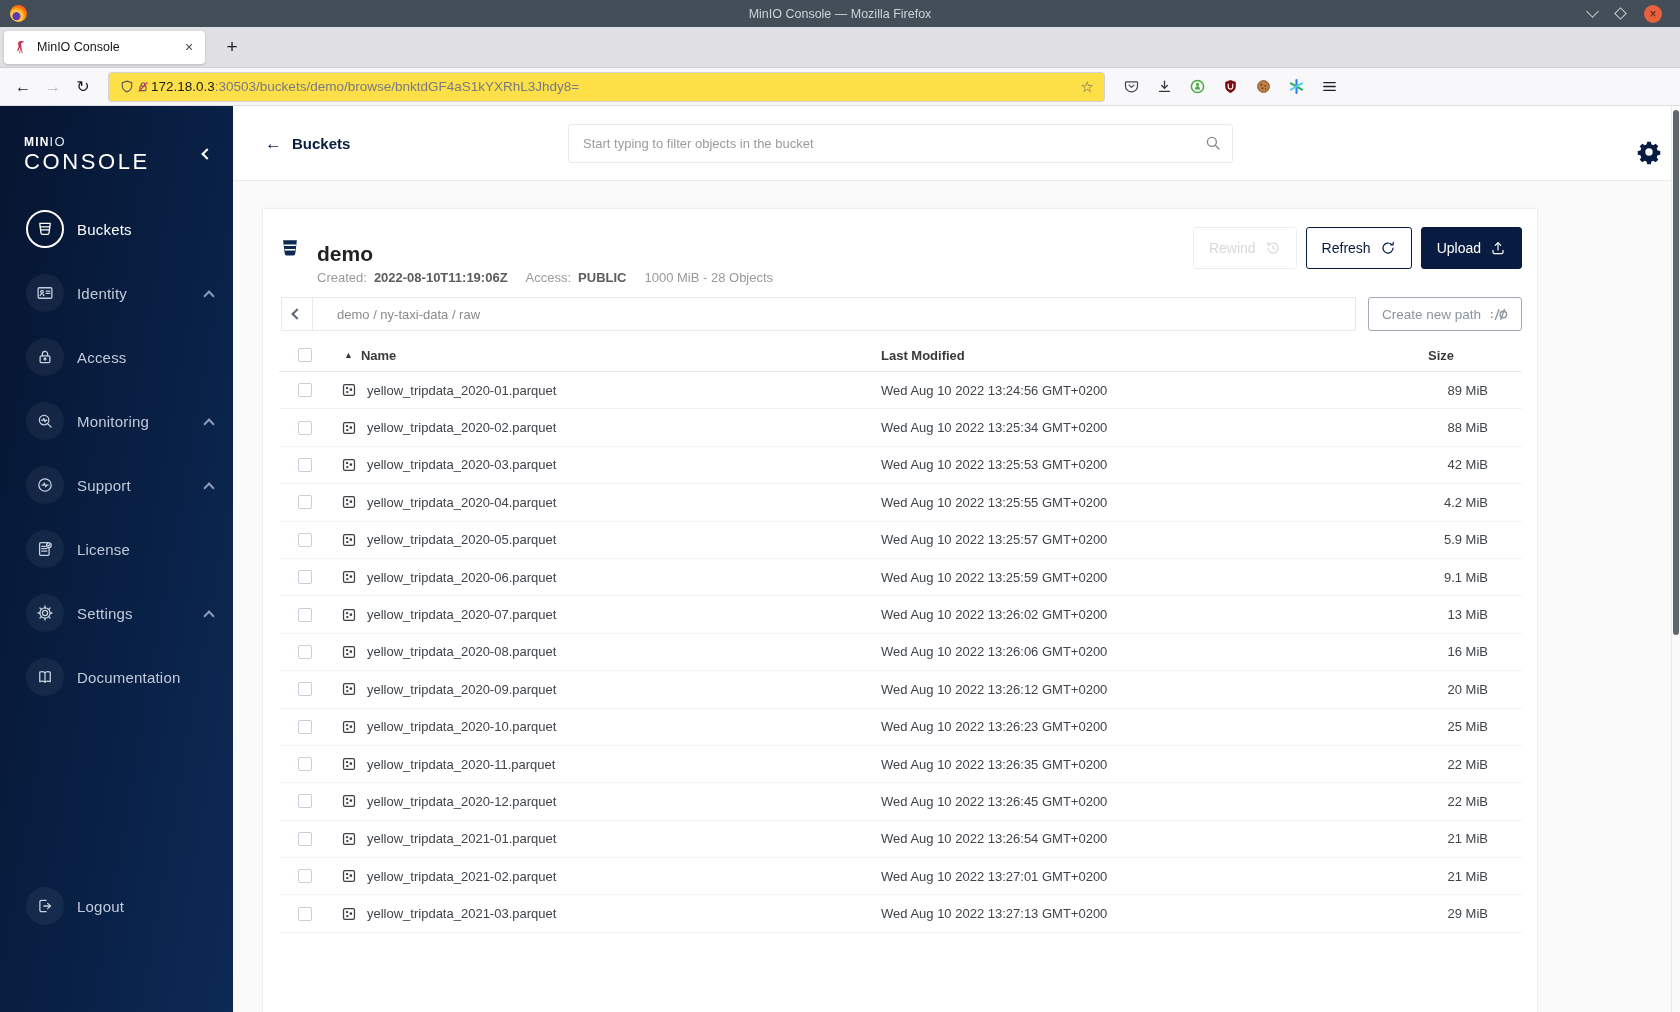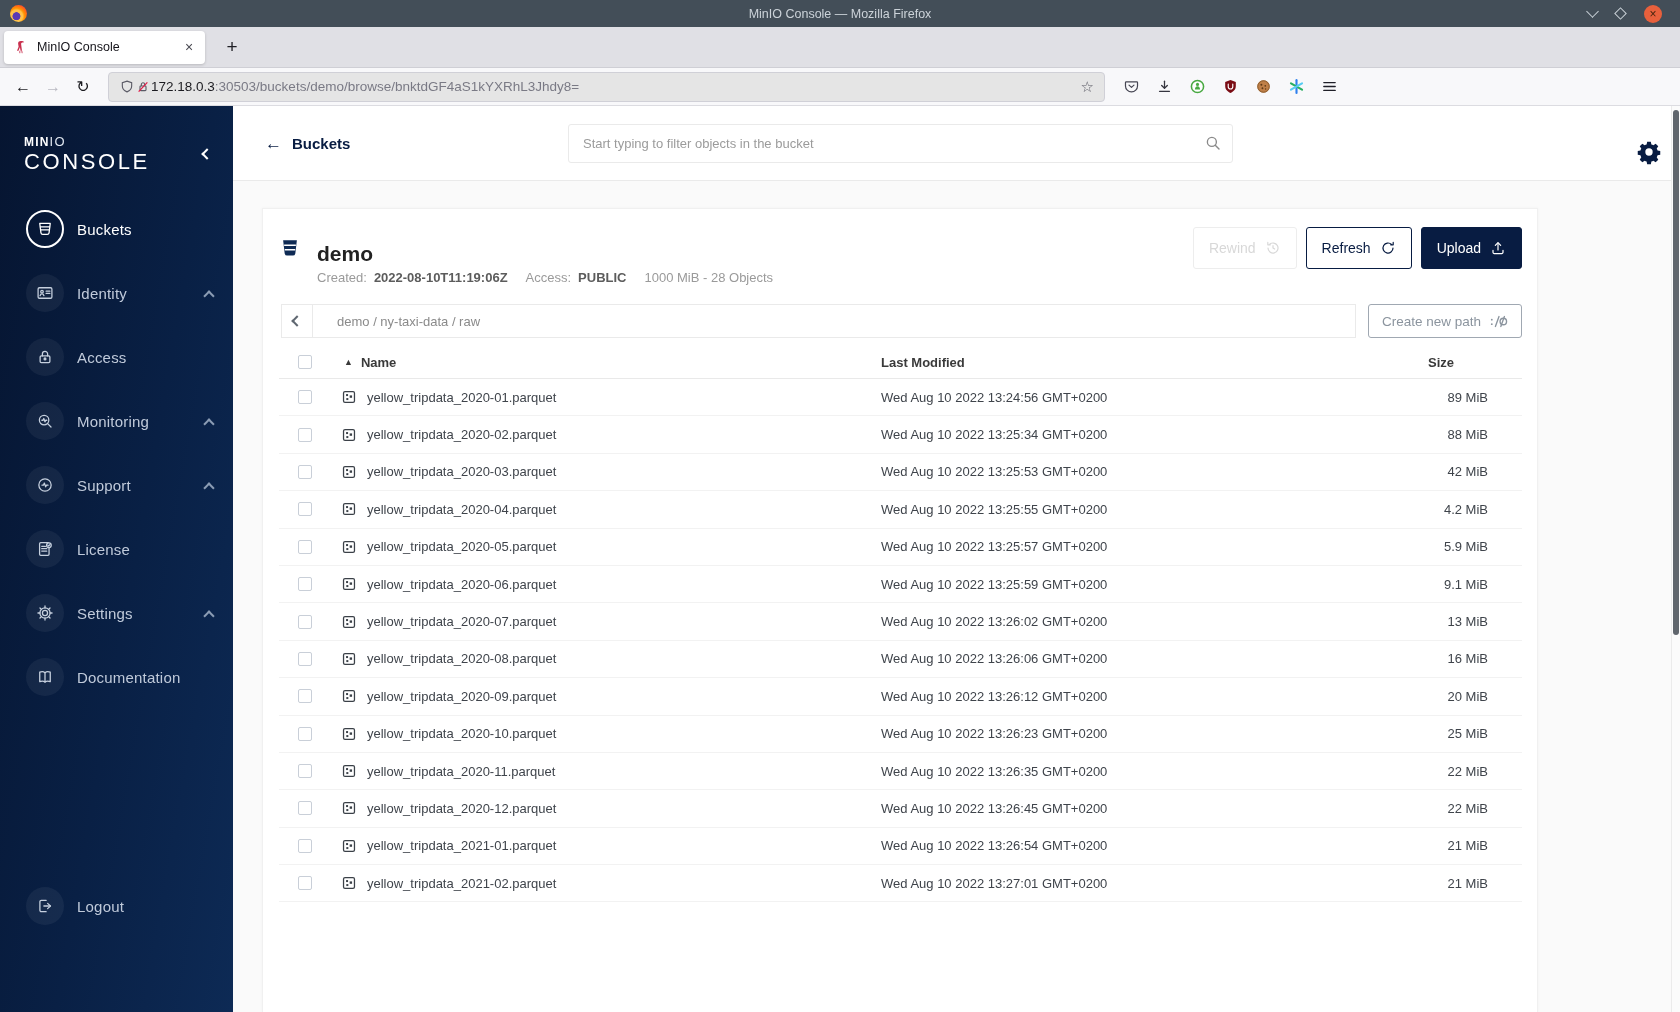--- a/index.html
+++ b/index.html
@@ -19,21 +19,21 @@
 
   .tabbar { height:41px; background:#e0e0e5; border-bottom:1px solid #cfcfd5; display:flex; align-items:center; padding:0 4px; }
   .tab { width:201px; height:33px; background:#fff; border-radius:4px; display:flex; align-items:center; padding:0 6px 0 10px; gap:8px; box-shadow:0 1px 3px rgba(0,0,0,.18); }
   .tab-title { font-size:12.5px; color:#15141a; flex:1; white-space:nowrap; overflow:hidden; }
   .tab-close { color:#4a4a52; font-size:14px; width:20px; height:20px; display:flex; align-items:center; justify-content:center; border-radius:3px; }
   .newtab { width:30px; height:30px; margin-left:12px; display:flex; align-items:center; justify-content:center; font-size:19px; color:#1f1f25; border-radius:4px; }
 
   .navbar { height:38px; background:#f8f8fa; border-bottom:1px solid #dcdce1; display:flex; align-items:center; padding:0 8px; }
   .nav-btn { width:30px; height:28px; display:flex; align-items:center; justify-content:center; font-size:16px; color:#1b1b1f; border-radius:4px; }
   .nav-btn.disabled { color:#b8b8c1; }
-  .urlbar { width:997px; height:30px; margin-left:10px; background:#e5e5e5; border:1px solid #d0d0d7; border-radius:4px; display:flex; align-items:center; padding:0 10px; }
+  .urlbar { width:997px; height:30px; margin-left:10px; background:#fde047; border:1px solid #d0d0d7; border-radius:4px; display:flex; align-items:center; padding:0 10px; }
   .url-ic { width:16px; height:16px; flex:0 0 auto; }
   .url-text { font-size:13.5px; color:#7a7a85; white-space:nowrap; overflow:hidden; flex:1; }
   .url-host { color:#1c1c21; }
   .url-star { margin-left:auto; font-size:15px; color:#5b5b66; }
   .ext-row { display:flex; align-items:center; gap:16px; margin-left:18px; }
   .ext-ic { width:17px; height:17px; }
 
   
   .app { display:flex; height:906px; position:relative; }
 
@@ -75,21 +75,21 @@
   .bh-meta { margin-top:5px; font-size:13px; color:#9a9a9a; display:flex; align-items:baseline; }
   .bh-meta .m-val { color:#5c5c5c; font-weight:700; margin:0 18px 0 7px; }
   .bh-usage { color:#9a9a9a; }
   .bh-actions { margin-left:auto; display:flex; gap:9px; align-items:center; }
   .btn { height:42px; border-radius:3px; display:inline-flex; align-items:center; gap:9px; padding:0 15px; font-size:14px; background:#fff; border:1px solid transparent; cursor:pointer; font-family:inherit; }
   .btn svg { width:16px; height:16px; }
   .btn-disabled { color:#d8d8d8; border-color:#ededed; cursor:default; }
   .btn-outline { color:#081C42; border-color:#081C42; }
   .btn-primary { background:#081C42; color:#fff; border-color:#081C42; }
 
-  .path-row { display:flex; align-items:center; margin:18px 15px 0 18px; gap:12px; height:34px; }
+  .path-row { display:flex; align-items:center; margin:11px 15px 0 18px; gap:12px; height:34px; }
   .crumb-box { flex:1; height:34px; border:1px solid #eaeaea; display:flex; align-items:center; background:#fff; }
   .crumb-back { width:31px; height:100%; border-right:1px solid #eaeaea; display:flex; align-items:center; justify-content:center; cursor:pointer; }
   .crumb-back .chev { width:8px; height:8px; border-left:2px solid #5f6771; border-bottom:2px solid #5f6771; transform:rotate(45deg); }
   .crumbs { padding-left:24px; font-size:13px; color:#8a8a8a; }
   .create-path-btn { height:34px; border:1px solid #a0a8b2; border-radius:3px; background:#fff; color:#8b949e; font-size:13.5px; display:inline-flex; align-items:center; gap:9px; padding:15px 13px; cursor:pointer; font-family:inherit; }
   .cp-ic { width:18px; height:15px; }
 
   .tbl { margin:8px 15px 0 16px; }
   .tbl-head, .tbl-row { display:grid; grid-template-columns:52px 550px 544px 1fr; align-items:center; }
   .tbl-head { height:33px; border-bottom:1px solid #e9e9e9; font-size:13px; font-weight:700; color:#3a3a3a; }
@@ -644,20 +644,38 @@
                       <rect x="7.6" y="7.6" width="3" height="3" fill="currentColor" stroke="none"></rect>
                       <rect x="13" y="9.6" width="3.6" height="3.6" fill="currentColor" stroke="none"></rect>
                       <rect x="8" y="13.6" width="3" height="3" fill="currentColor" stroke="none"></rect>
                     </svg>
                   </span>
       <span class="row-name-text">yellow_tripdata_2021-02.parquet</span>
     </div>
     <div class="c-mod">Wed Aug 10 2022 13:27:01 GMT+0200</div>
     <div class="c-size">21 MiB</div>
   </div>
+              <div class="tbl-row">
+    <div>
+                  <div class="cb"></div>
+                </div>
+    <div class="c-name">
+      <span class="file-ic">
+                    <svg viewBox="0 0 24 24" fill="none" stroke="currentColor" stroke-width="1.9">
+                      <rect x="3.8" y="3.8" width="16.4" height="16.4" rx="2.2"></rect>
+                      <rect x="7.6" y="7.6" width="3" height="3" fill="currentColor" stroke="none"></rect>
+                      <rect x="13" y="9.6" width="3.6" height="3.6" fill="currentColor" stroke="none"></rect>
+                      <rect x="8" y="13.6" width="3" height="3" fill="currentColor" stroke="none"></rect>
+                    </svg>
+                  </span>
+      <span class="row-name-text">yellow_tripdata_2021-03.parquet</span>
+    </div>
+    <div class="c-mod">Wed Aug 10 2022 13:27:13 GMT+0200</div>
+    <div class="c-size">29 MiB</div>
+  </div>
             </div>
         </div>
 
       </div>
     </div>
   </div>
 </div>
 
 <div class="pagebar">
   <div class="pagebar-thumb"></div>

